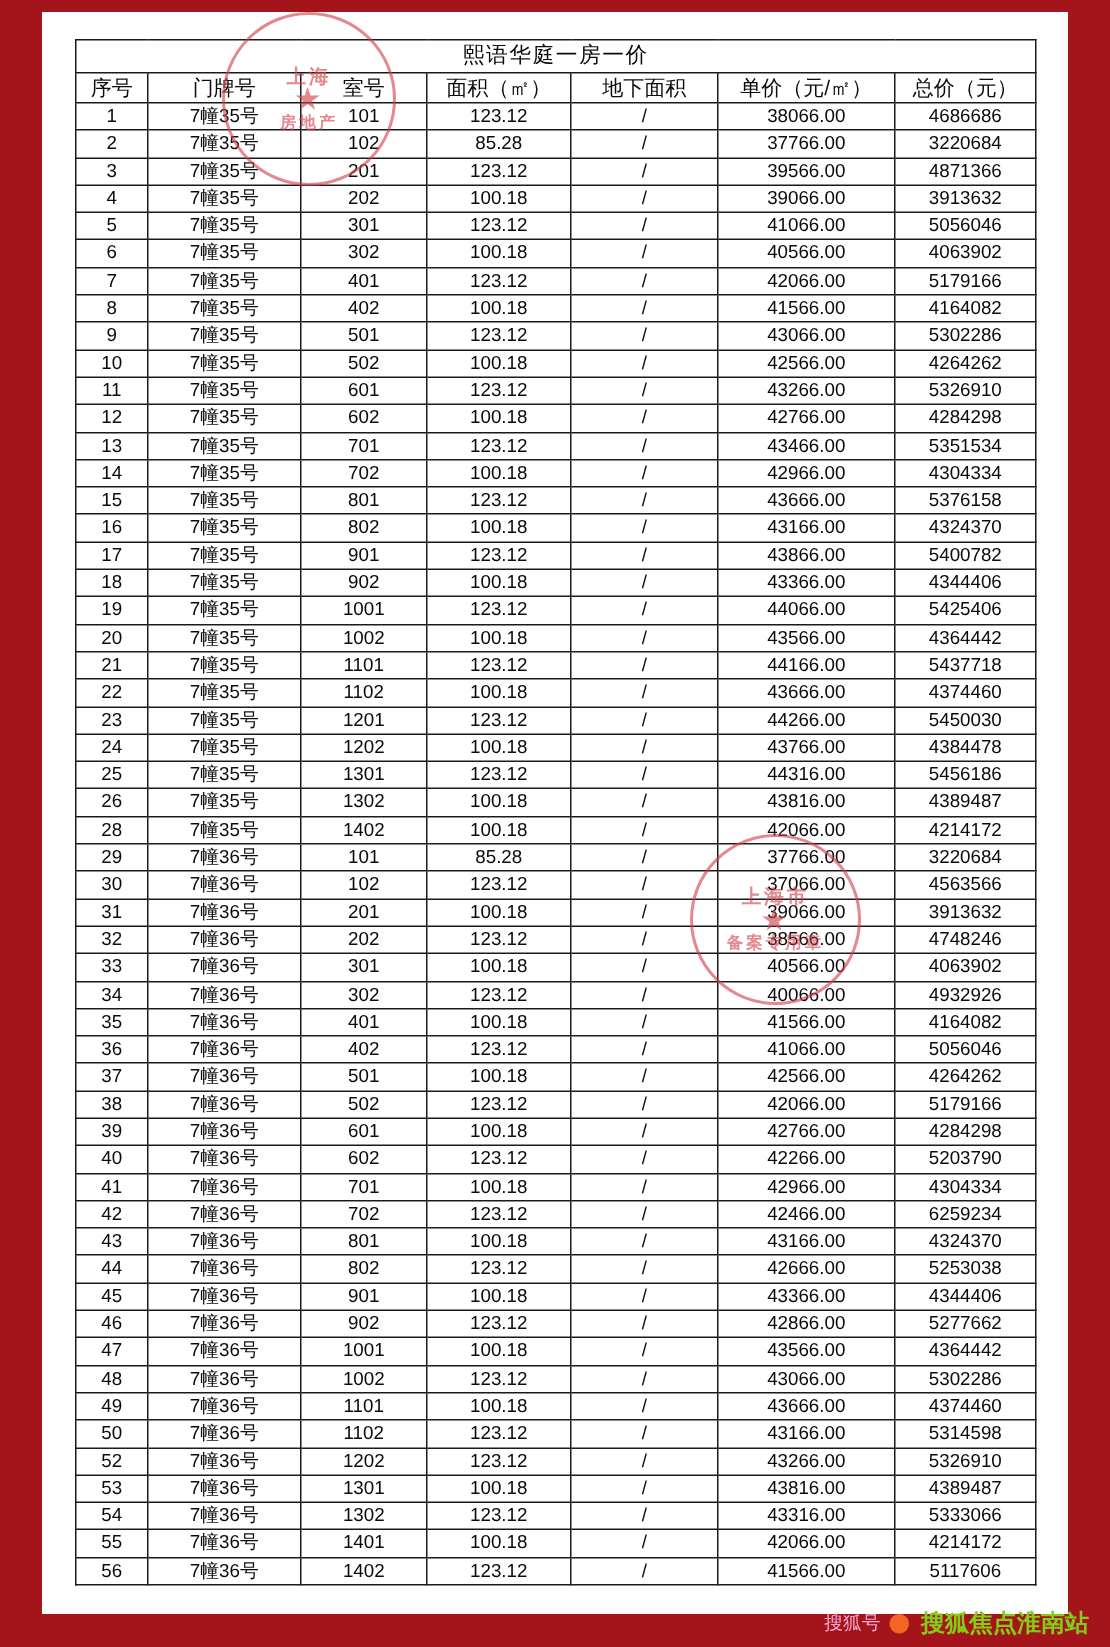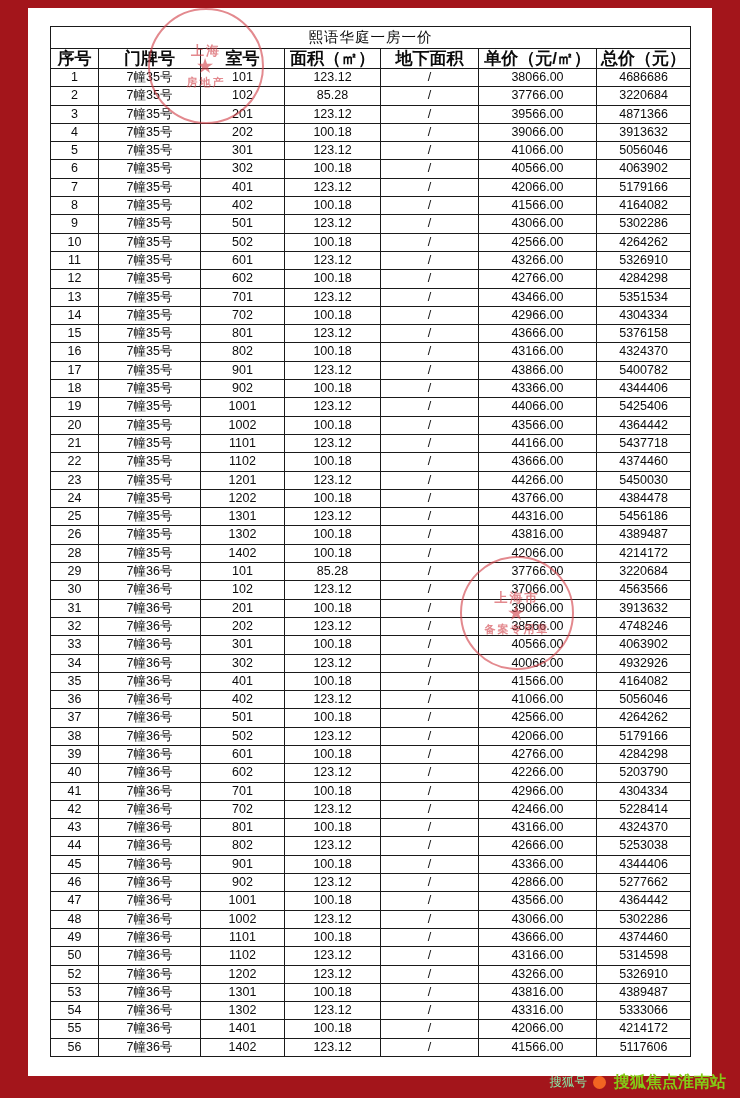--- a/index.html
+++ b/index.html
@@ -54,24 +54,24 @@
     overflow: hidden;
   }
   table.price-table td.title-cell {
     font-size: 14.5px;
     font-weight: normal;
     height: 21px;
     line-height: 21px;
     letter-spacing: 1px;
   }
   table.price-table tr.head-row td {
-    font-size: 17px;
+    font-size: 14px;
     height: 19px;
     line-height: 19px;
-    font-weight: bold;
+    font-weight: normal;
     margin-left: 40px;
   }
   .col-idx   { width: 48px; }
   .col-door  { width: 102px; }
   .col-room  { width: 84px; }
   .col-area  { width: 96px; }
   .col-under { width: 98px; }
   .col-unit  { width: 118px; }
   .col-total { width: 94px; }
 
@@ -124,21 +124,21 @@
     width: 740px;
     height: 20px;
     display: flex;
     align-items: center;
     justify-content: flex-end;
     padding-right: 14px;
     box-sizing: border-box;
     gap: 6px;
   }
   .footer-text {
-    color: #86efac;
+    color: #f9a8d4;
     font-size: 12.5px;
   }
   .footer-logo {
     color: #84cc16;
     font-size: 16px;
     font-weight: bold;
   }
   .footer-mark {
     display: inline-block;
     width: 13px;
@@ -539,21 +539,21 @@
               <td>42966.00</td>
               <td>4304334</td>
             </tr>
             <tr>
               <td>42</td>
               <td>7幢36号</td>
               <td>702</td>
               <td>123.12</td>
               <td>/</td>
               <td>42466.00</td>
-              <td>5228414</td>
+              <td>6259234</td>
             </tr>
             <tr>
               <td>43</td>
               <td>7幢36号</td>
               <td>801</td>
               <td>100.18</td>
               <td>/</td>
               <td>43166.00</td>
               <td>4324370</td>
             </tr>

